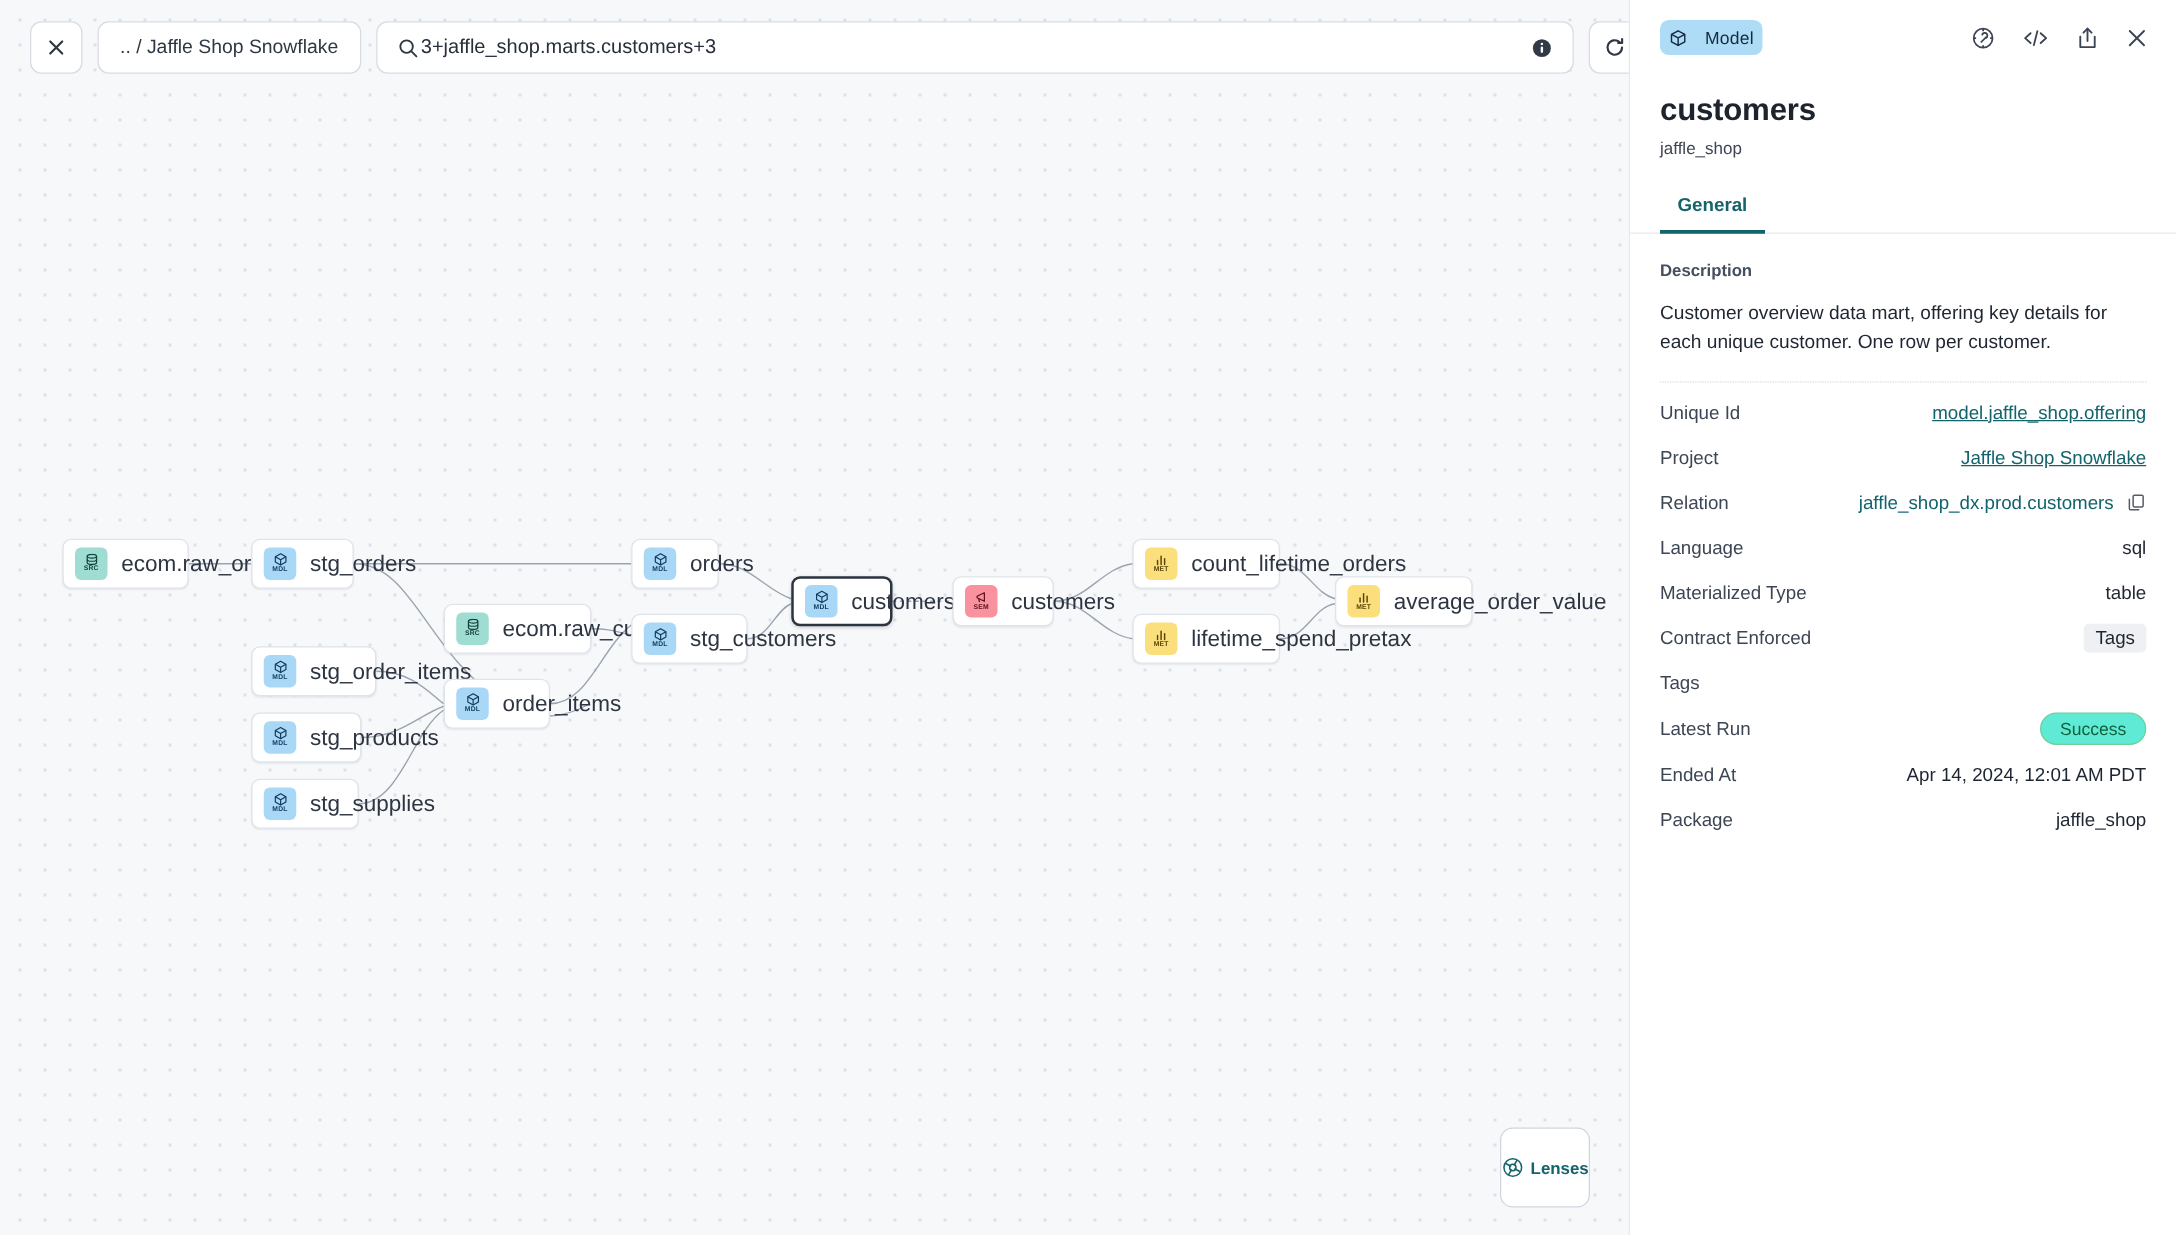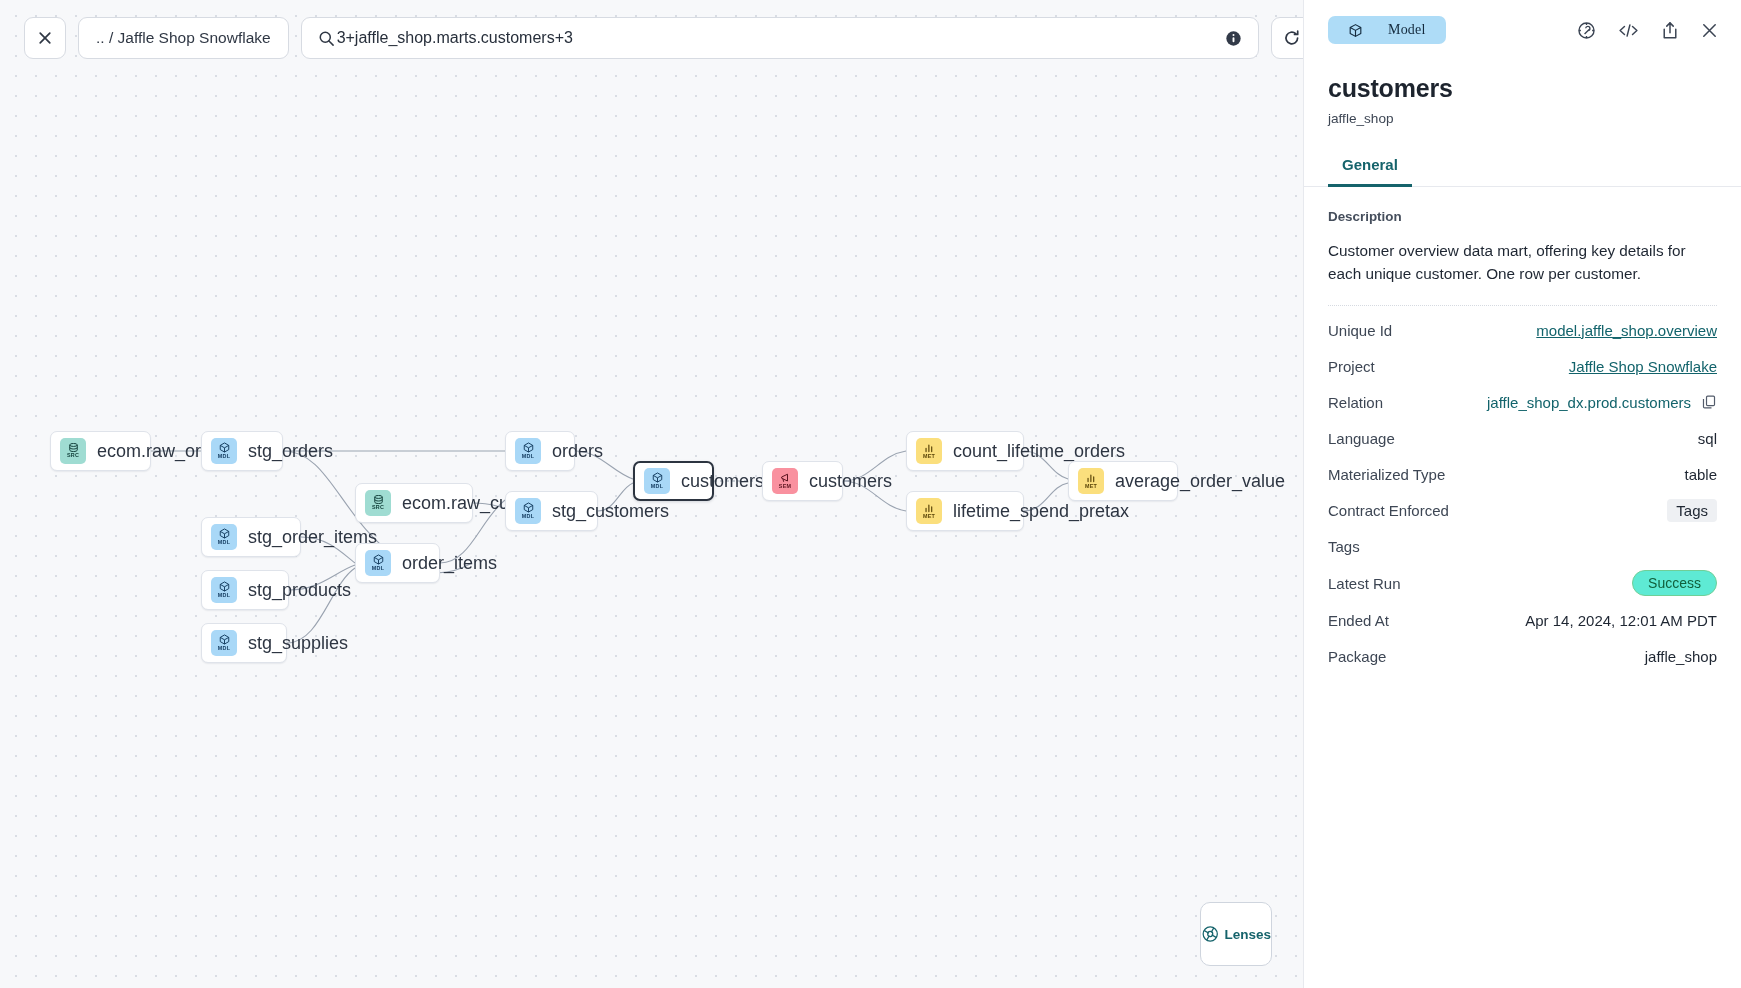--- a/index.html
+++ b/index.html
@@ -73,22 +73,22 @@
     display: flex; flex-direction: row; align-items: center; justify-content: center; gap: 5px;
     cursor: pointer;
   }
   .lenses .lbl { font-size: 13.5px; color: #15636b; font-weight: 600; }
 
   
   .panel { flex: 1 1 auto; background: #fff; position: relative; border-left: 1px solid #e7e9ee; }
   .panel-top { height: 60px; display: flex; align-items: center; padding: 0 22px 0 24px; }
   .type-badge {
     background: #aedcf7; color: #132a3d; border-radius: 7px; height: 28px;
-    display: inline-flex; align-items: center; gap: 25px; padding: 0 20px;
-    font-family: Liberation Serif, serif; font-size: 14px; letter-spacing: .2px; cursor: pointer;
+    display: inline-flex; align-items: center; gap: 14px; padding: 0 7px;
+    font-family: Liberation Sans, sans-serif; font-size: 14px; letter-spacing: .2px; cursor: pointer;
   }
   .panel-actions { margin-left: auto; display: flex; align-items: center; gap: 20px; color: #3b4453; }
   .panel-actions > * { cursor: pointer; display: flex; align-items: center; }
   .code-glyph { font-size: 18px; font-family: "Liberation Sans", sans-serif; color: #3b4453; line-height: 1; }
 
   .panel-head { padding: 14px 24px 0 24px; }
   .panel-title { font-size: 25px; font-weight: 700; color: #1d242e; letter-spacing: -.2px; }
   .panel-sub { font-size: 13.6px; color: #3d4654; margin-top: 8px; }
 
   .tabs { margin-top: 30px; padding: 0 24px; border-bottom: 1px solid #e7e9ee; display: flex; }
@@ -373,21 +373,21 @@
     </div>
 
     <div class="panel-body">
       <div class="sec-label">Description</div>
       <div class="desc">Customer overview data mart, offering key details for each unique customer. One row per customer.</div>
       <div class="divider"></div>
       <div id="props-host">
           <div class="prop">
             <div class="prop-k">Unique Id</div>
             <div class="prop-v">
-              <span class="link">model.jaffle_shop.overview</span>
+              <span class="link">model.jaffle_shop.offering</span>
             </div>
           </div>
           <div class="prop">
             <div class="prop-k">Project</div>
             <div class="prop-v">
               <span class="link">Jaffle Shop Snowflake</span>
             </div>
           </div>
           <div class="prop">
             <div class="prop-k">Relation</div>

